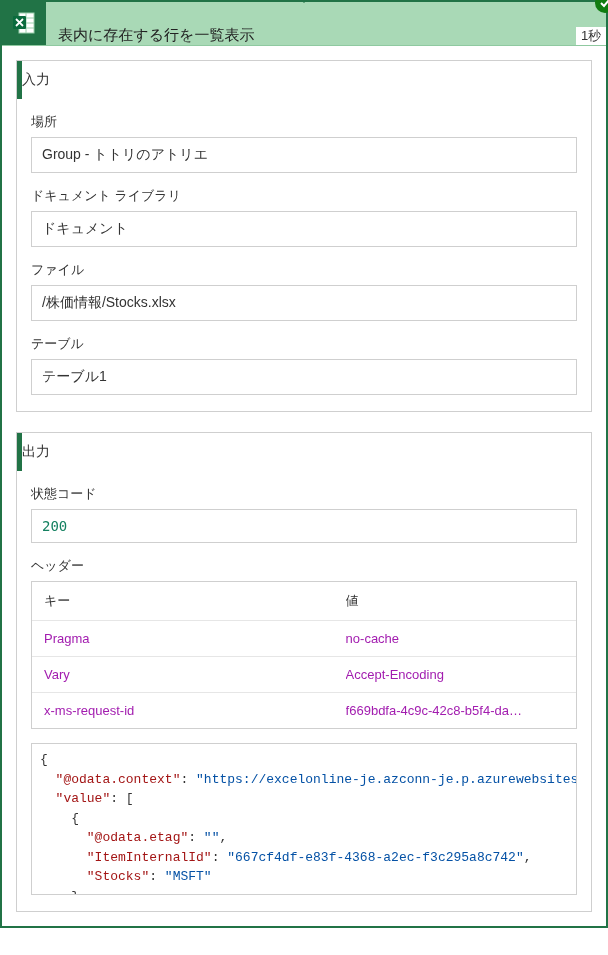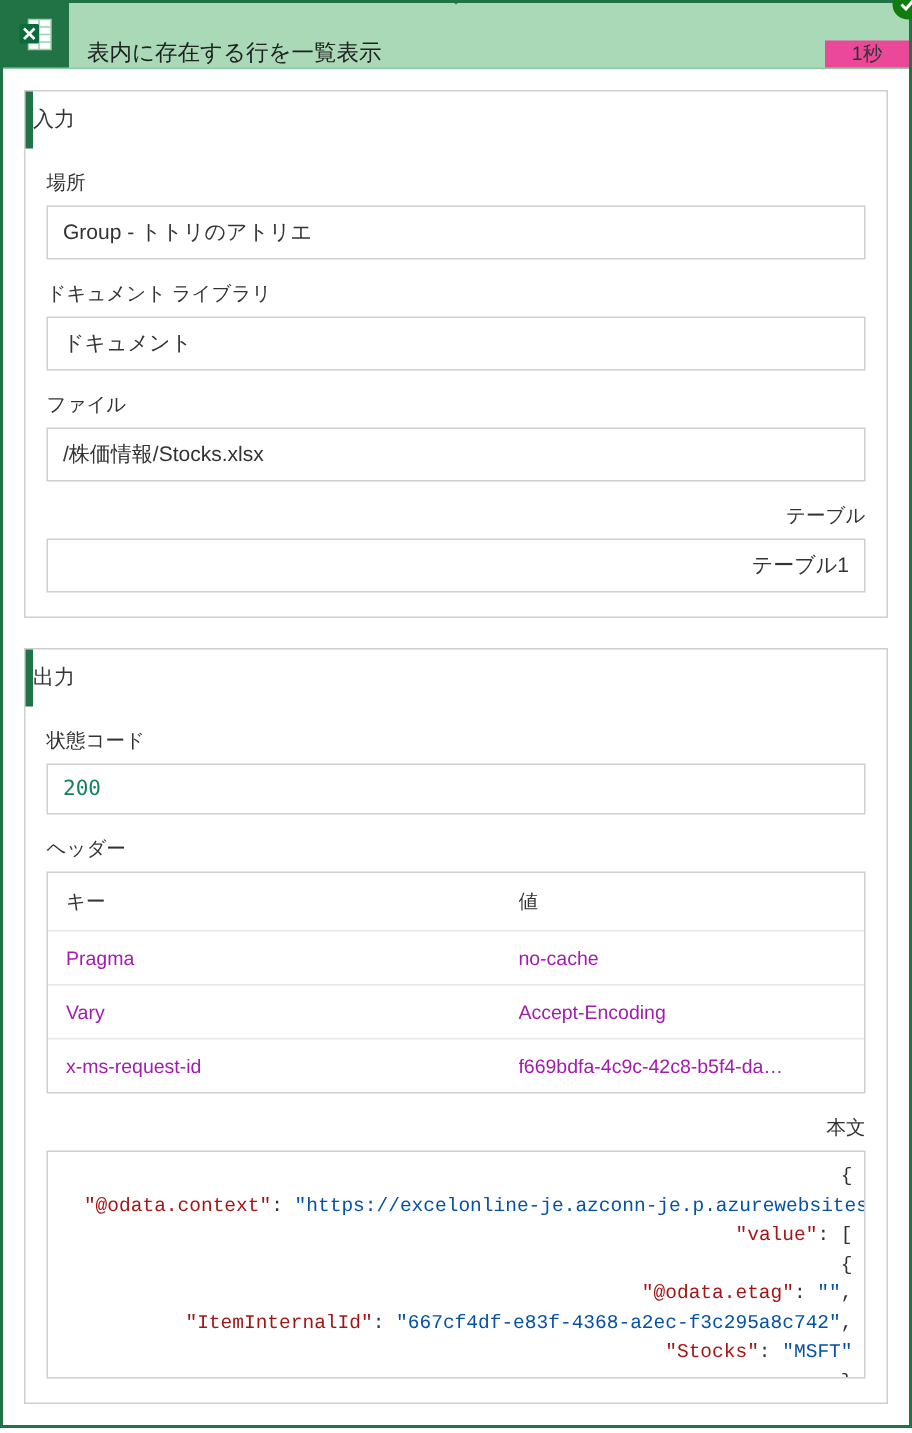--- a/index.html
+++ b/index.html
@@ -32,25 +32,25 @@
   }
   .action-title {
     flex: 1;
     display: flex;
     align-items: center;
     padding-left: 12px;
     color: #222;
     font-size: 15px;
   }
   .action-duration {
-    width: 56px;
+    width: 30px;
     display: flex;
     align-items: center;
     justify-content: center;
-    background: #ec4899;
+    background: #ffffff;
     color: #333;
     font-size: 13px;
   }
   .badge {
     position: absolute;
     top: -9px;
     right: -9px;
     width: 20px;
     height: 20px;
     background: #107c10;
@@ -82,21 +82,21 @@
   }
   .section-header {
     border-left: 5px solid #217346;
     margin: -12px -14px 14px -14px;
     padding-top: 10px;
     padding-bottom: 10px;
     font-size: 14px;
     color: #333;
   }
   .field { margin-bottom: 14px; }
-  .field:last-child { margin-bottom: 0; text-align: right; }
+  .field:last-child { margin-bottom: 0; }
   .field-label {
     color: #333;
     font-size: 13px;
     margin-bottom: 6px;
   }
   .field-box {
     border: 1px solid #cfcfcf;
     padding: 8px 10px;
     font-size: 14px;
     color: #333;
@@ -230,21 +230,20 @@
             </div>
             <div class="ht-row ht-body">
               <div class="ht-key">x-ms-request-id</div>
               <div class="ht-val">f669bdfa-4c9c-42c8-b5f4-da…</div>
             </div>
           </div>
         </div>
       </div>
 
       <div class="field">
-        <div class="field-label">本文</div>
         <div class="body-box" id="body-json"><span class="j-punc">{</span><span class="j-punc">
   </span><span class="j-key">"@odata.context"</span><span class="j-punc">: </span><span class="j-str">"https://excelonline-je.azconn-je.p.azurewebsites.net/..."</span><span class="j-punc">,
   </span><span class="j-key">"value"</span><span class="j-punc">: [
     {
       </span><span class="j-key">"@odata.etag"</span><span class="j-punc">: </span><span class="j-str">""</span><span class="j-punc">,
       </span><span class="j-key">"ItemInternalId"</span><span class="j-punc">: </span><span class="j-str">"667cf4df-e83f-4368-a2ec-f3c295a8c742"</span><span class="j-punc">,
       </span><span class="j-key">"Stocks"</span><span class="j-punc">: </span><span class="j-str">"MSFT"</span><span class="j-punc">
     }
   ]
 }</span></div>

